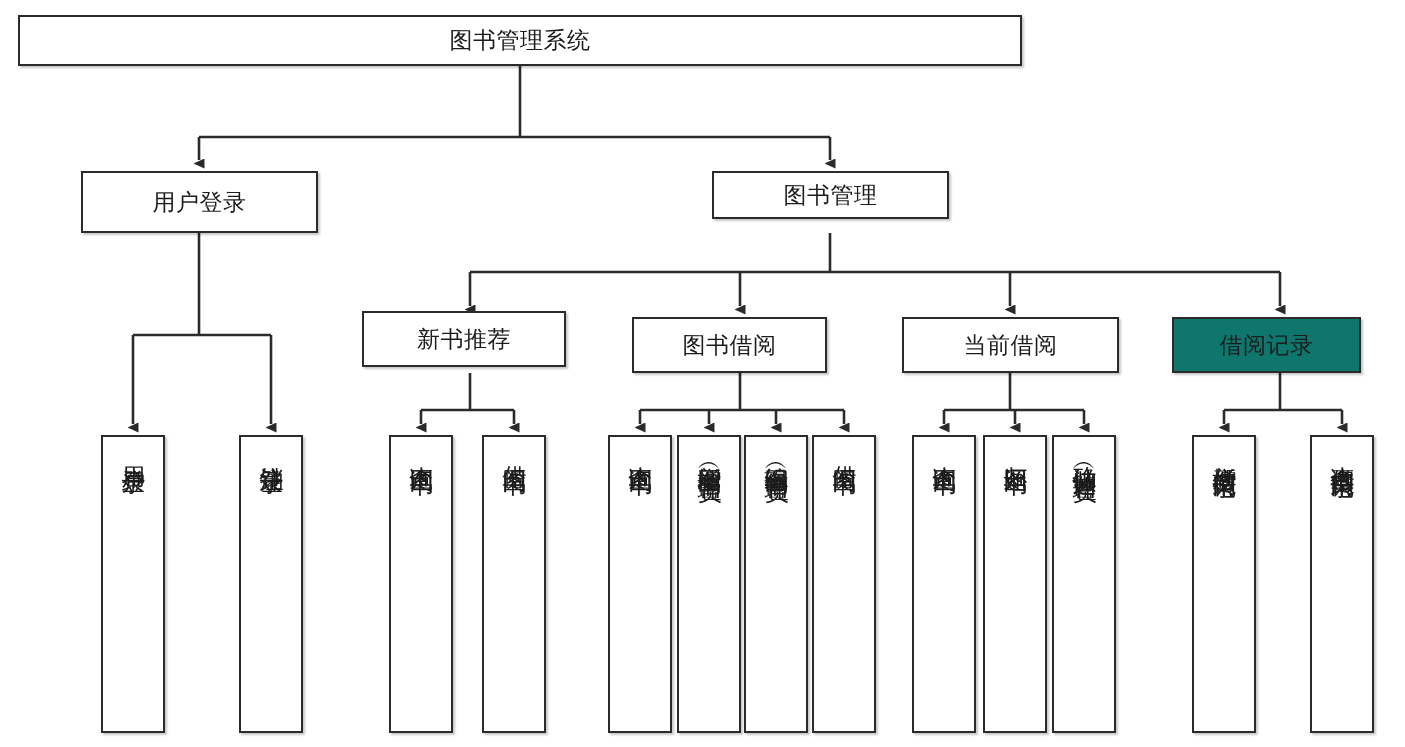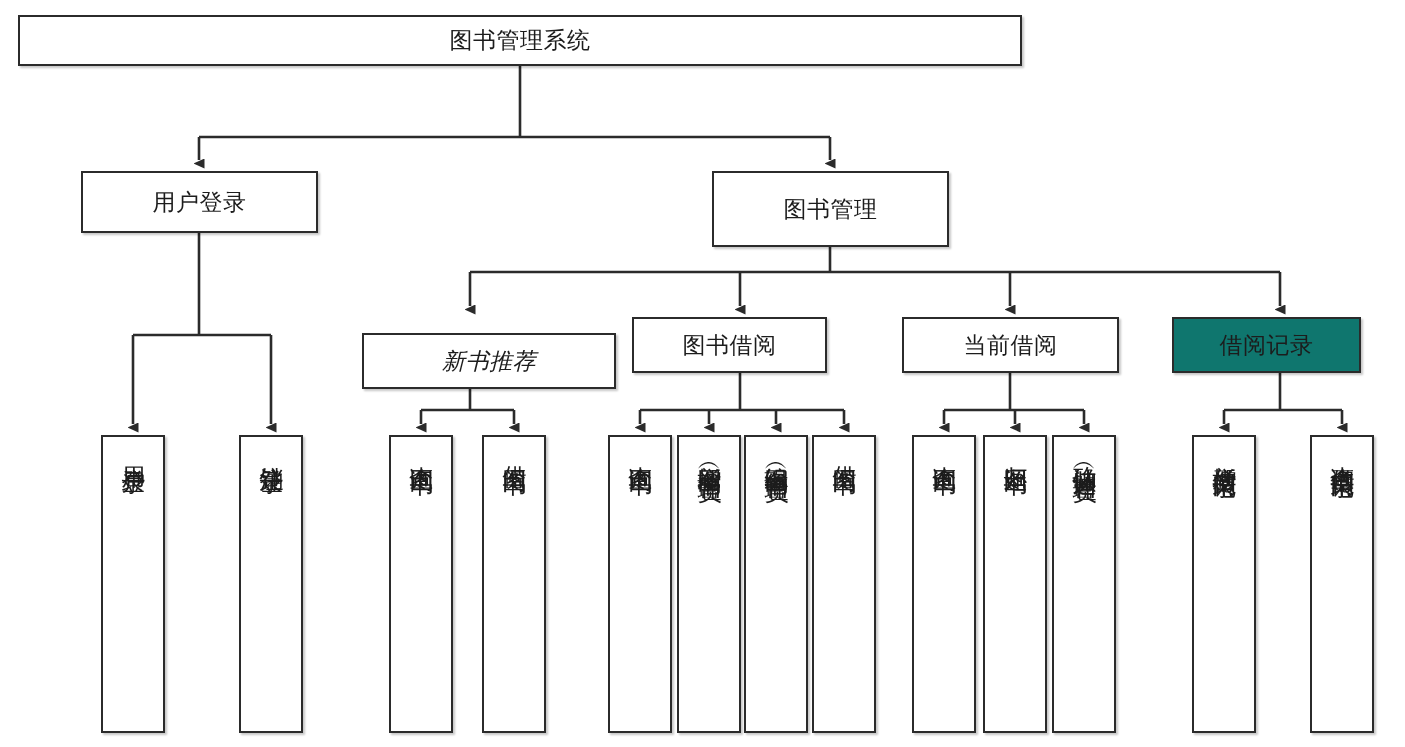--- a/index.html
+++ b/index.html
@@ -121,25 +121,25 @@
     </g>
   </svg>
 
   <div class="node" style="left: 18px; top: 15px; width: 1004px; height: 51px; border-color: rgb(43, 43, 43); background: rgb(255, 255, 255);">
     <span class="node-label" style="color: rgb(28, 28, 28);">图书管理系统</span>
   </div>
 
   <div class="node" style="left: 81px; top: 171px; width: 237px; height: 62px; border-color: rgb(43, 43, 43); background: rgb(255, 255, 255);">
     <span class="node-label" style="color: rgb(28, 28, 28);">用户登录</span>
   </div>
-  <div class="node" style="left: 712px; top: 171px; width: 237px; height: 76px; border-color: rgb(43, 43, 43); background: rgb(255, 255, 255);">
+  <div class="node" style="left: 712px; top: 171px; width: 237px; height: 48px; border-color: rgb(43, 43, 43); background: rgb(255, 255, 255);">
     <span class="node-label" style="color: rgb(28, 28, 28);">图书管理</span>
   </div>
 
-  <div class="node" style="left: 362px; top: 333px; width: 254px; height: 56px; border-color: rgb(43, 43, 43); background: rgb(255, 255, 255); font-style: italic;">
+  <div class="node" style="left: 362px; top: 311px; width: 204px; height: 56px; border-color: rgb(43, 43, 43); background: rgb(255, 255, 255);">
     <span class="node-label" style="color: rgb(28, 28, 28);">新书推荐</span>
   </div>
   <div class="node" style="left: 632px; top: 317px; width: 195px; height: 56px; border-color: rgb(43, 43, 43); background: rgb(255, 255, 255);">
     <span class="node-label" style="color: rgb(28, 28, 28);">图书借阅</span>
   </div>
   <div class="node" style="left: 902px; top: 317px; width: 217px; height: 56px; border-color: rgb(43, 43, 43); background: rgb(255, 255, 255);">
     <span class="node-label" style="color: rgb(28, 28, 28);">当前借阅</span>
   </div>
   <div class="node" style="left: 1172px; top: 317px; width: 189px; height: 56px; border-color: rgb(43, 43, 43); background: #0f766e;">
     <span class="node-label" style="color: rgb(28, 28, 28);">借阅记录</span>

